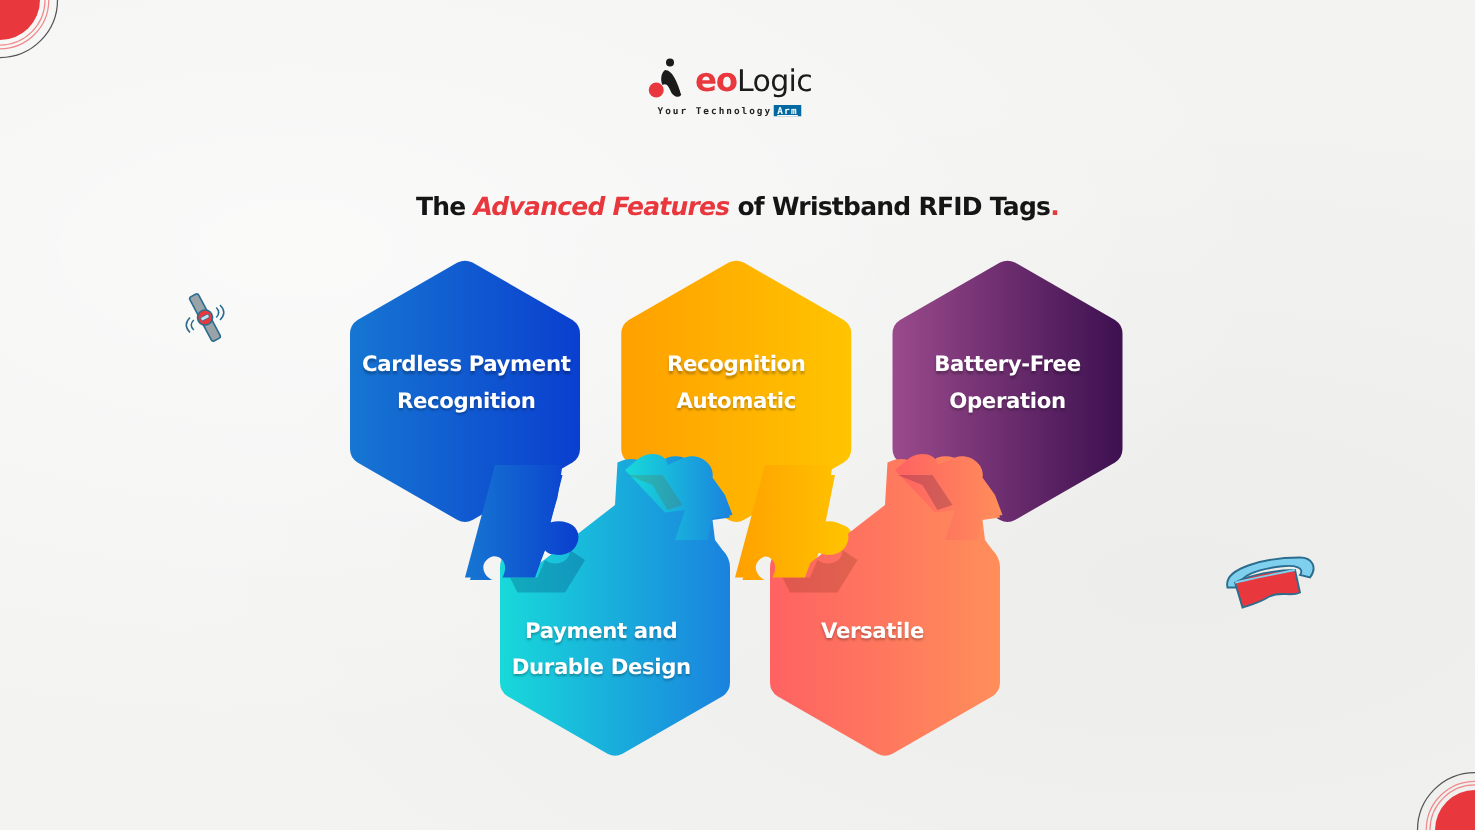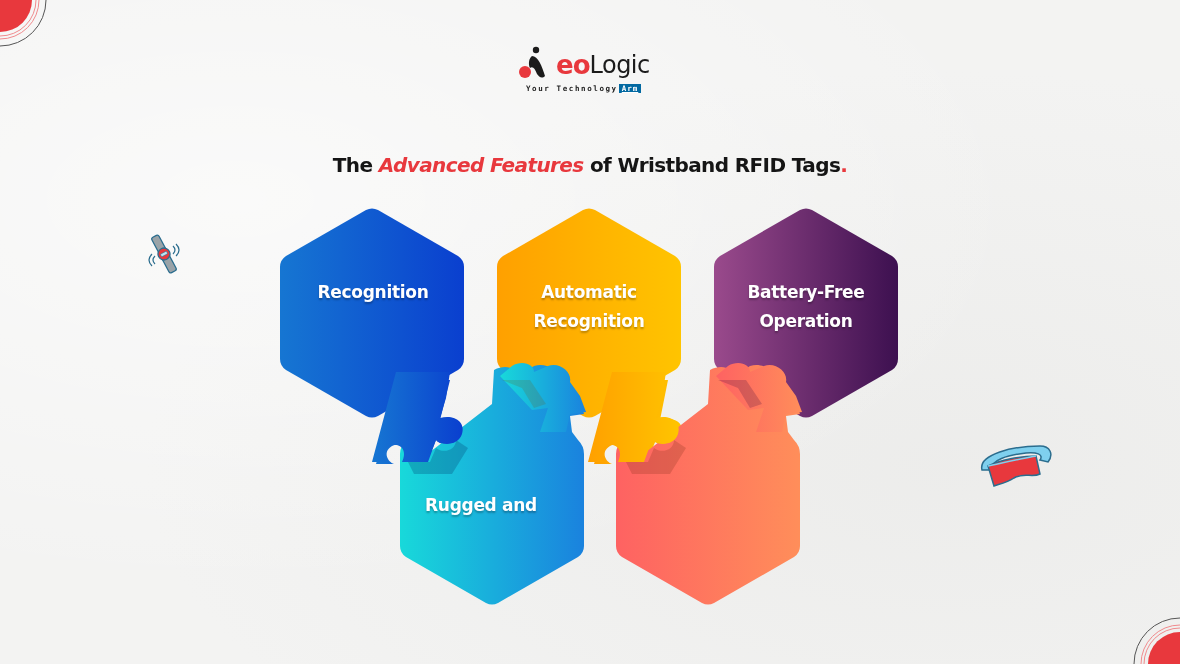--- a/index.html
+++ b/index.html
@@ -162,27 +162,30 @@
     <path d="M 502 380 L 530 380 L 546 404 L 534 408 L 522 388 Z" fill="rgba(120,80,0,0.18)"></path>
   </g>
 
   <g>
     <path d="M 716 376 L 728 366 C 738 360 750 364 750 372 L 764 366 C 776 362 788 372 786 382 L 796 396 L 802 412 L 786 414 L 782 432 L 756 432 L 764 408 L 748 410 Z" fill="url(#g-coral)"></path>
     <path d="M 718 380 L 746 380 L 762 404 L 750 408 L 738 388 Z" fill="rgba(60,10,60,0.22)"></path>
   </g>
 </svg>
 
 <div class="label" style="left:263px;top:278px">
+  <div>Cardless Payment</div>
   <div>Recognition</div>
 </div>
 <div class="label" style="left:479px;top:278px">
+  <div>Recognition</div>
   <div>Automatic</div>
-  <div>Recognition</div>
 </div>
 <div class="label" style="left:696px;top:278px">
   <div>Battery-Free</div>
   <div>Operation</div>
 </div>
 <div class="label" style="left:371px;top:491px">
-  <div>Rugged and</div>
+  <div>Payment and</div>
+  <div>Durable Design</div>
 </div>
 <div class="label" style="left:588px;top:491px">
+  <div>Versatile</div>
 </div>
 
 </body></html>

